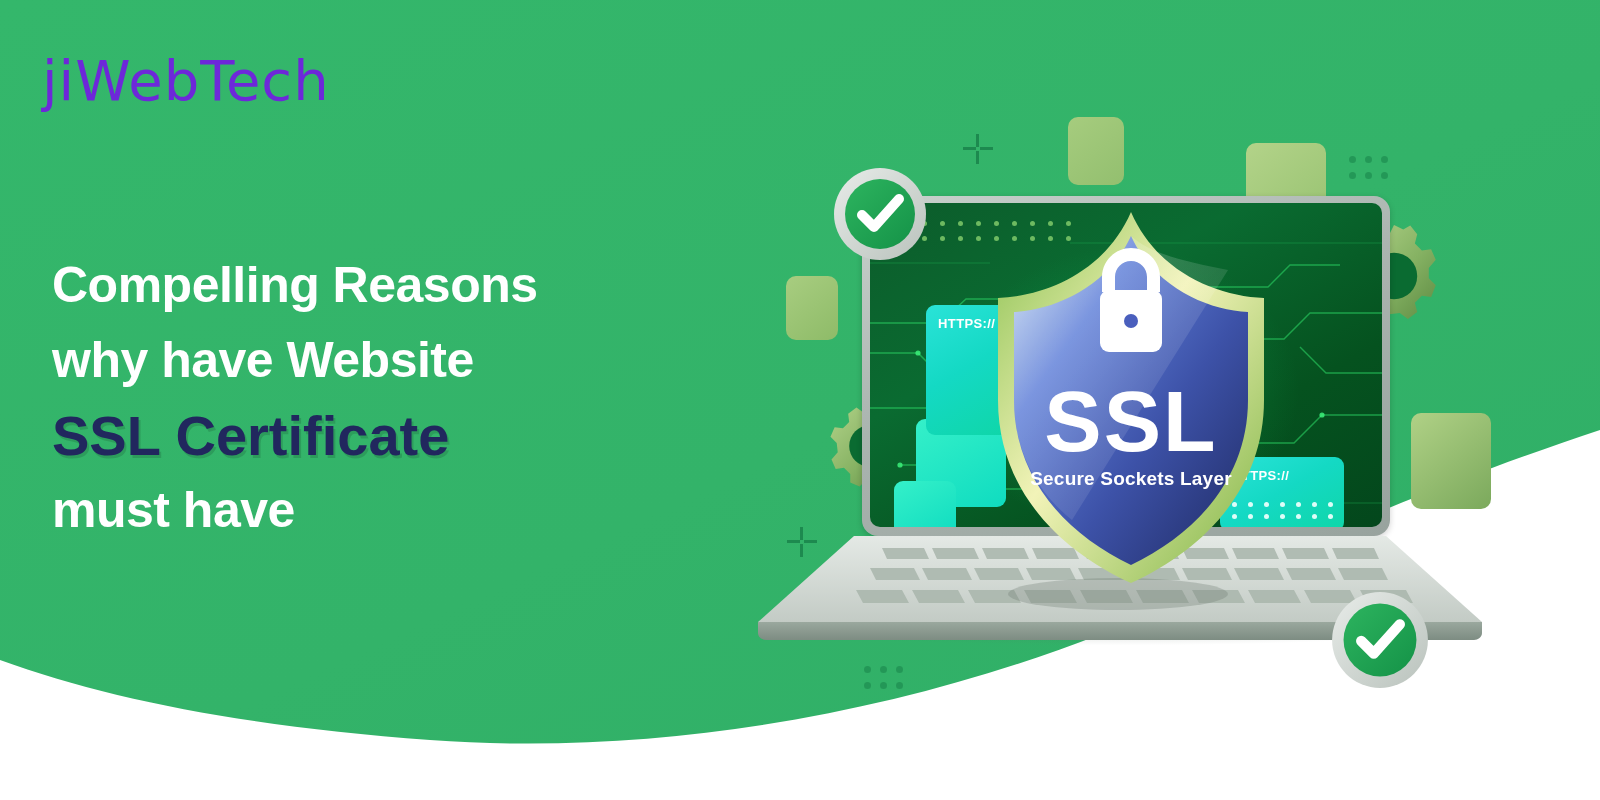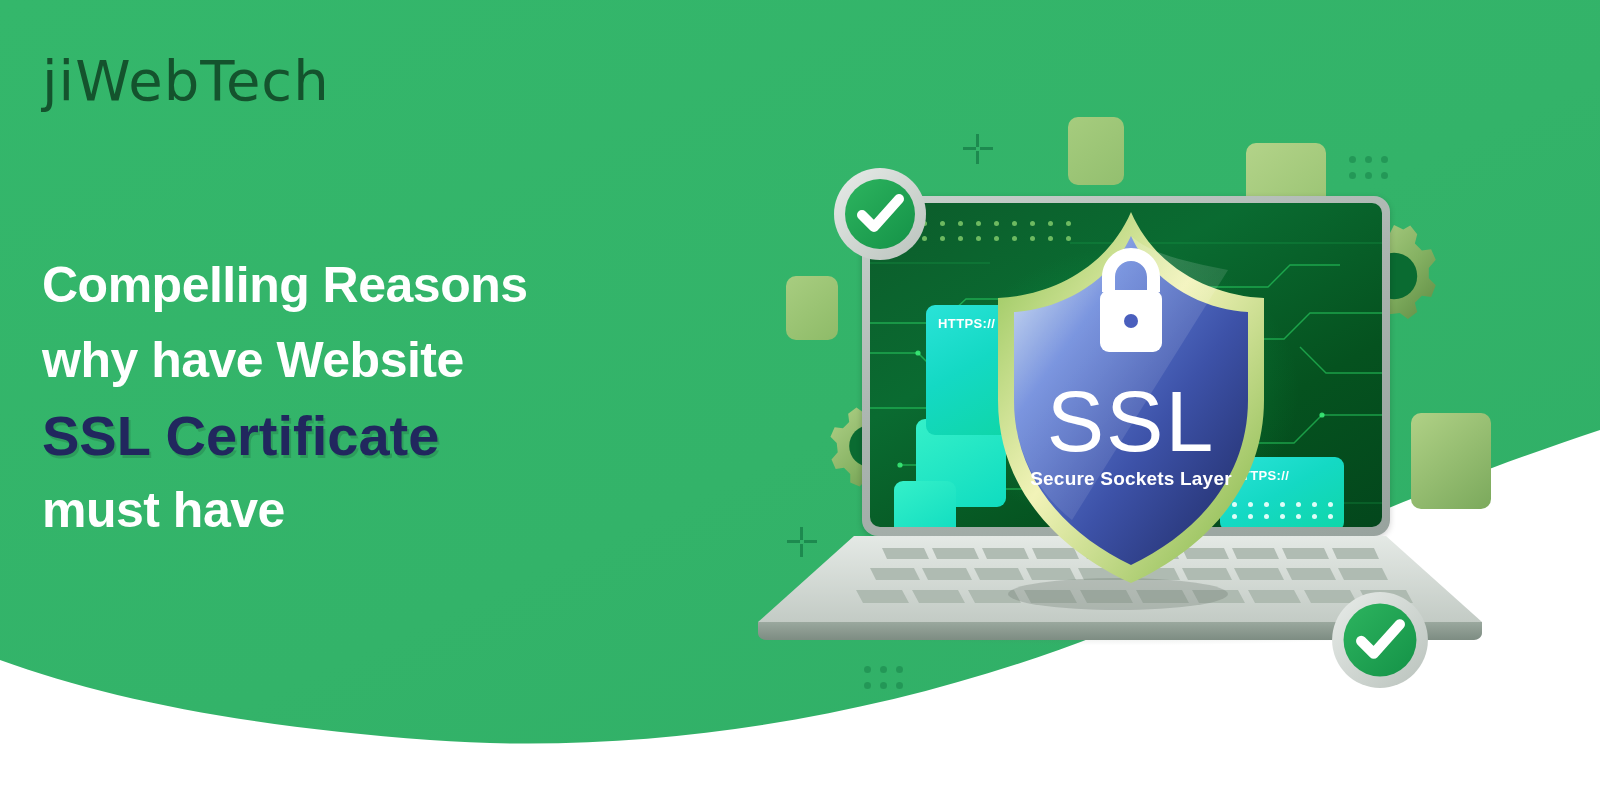--- a/index.html
+++ b/index.html
@@ -11,33 +11,33 @@
     position:relative;
   }
   #banner { position:absolute; inset:0; width:1600px; height:800px; overflow:hidden; background:#ffffff; }
 
   
   .bg-wave { position:absolute; inset:0; z-index:1; }
 
   
   .logo {
     position:absolute; left:42px; top:48px; z-index:40;
-    color:#14532d;
+    color:#6d28d9;
     font-family:"DejaVu Sans", sans-serif;
     font-size:56px;
     font-weight:400;
     letter-spacing:1px;
     white-space:nowrap;
   }
   .logo .ji { font-weight:400; }
   .logo .rest { font-weight:400; }
 
   
   .headline {
-    position:absolute; left:42px; top:248px; z-index:40;
+    position:absolute; left:52px; top:248px; z-index:40;
     width:640px;
   }
   .headline .line {
     display:block;
     color:#ffffff;
     font-size:50px;
     line-height:75px;
     font-weight:bold;
     letter-spacing:-0.5px;
     white-space:nowrap;
@@ -105,21 +105,21 @@
 
   
   .keyboard { position:absolute; left:18px; top:446px; width:724px; height:104px; z-index:6; }
 
   
   .shield { position:absolute; left:248px; top:120px; width:286px; height:375px; z-index:9; }
   .shield-text { position:absolute; left:0; top:0; width:286px; height:375px; z-index:10;
      pointer-events:none; }
   .ssl-big {
     position:absolute; left:0; top:168px; width:286px; text-align:center;
-    color:#ffffff; font-weight:normal; font-size:86px; line-height:86px;
+    color:#ffffff; font-weight:bold; font-size:86px; line-height:86px;
     letter-spacing:2px;
   }
   .ssl-sub {
     position:absolute; left:0; top:258px; width:286px; text-align:center;
     color:#ffffff; font-weight:bold; font-size:19px; letter-spacing:.2px;
   }
 
   
   .check { position:absolute; z-index:30; }
 </style>

